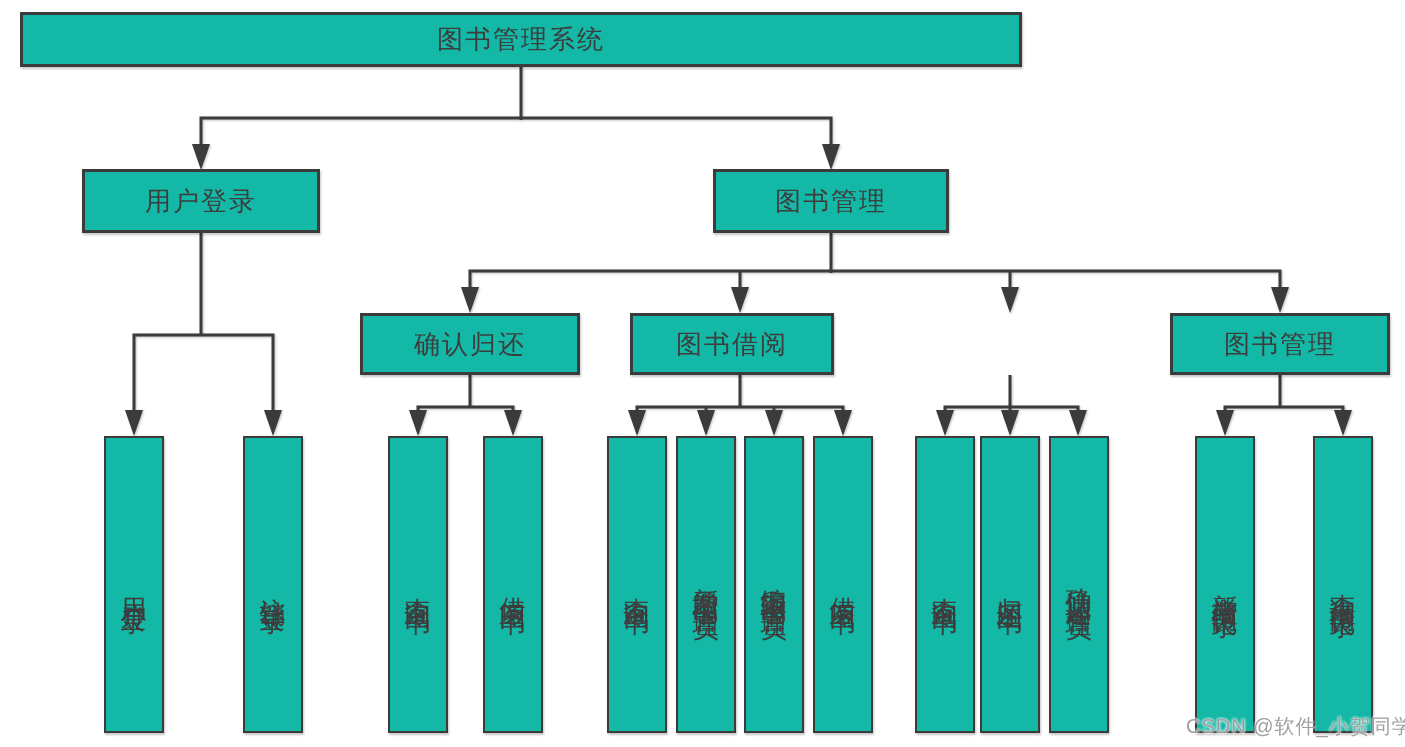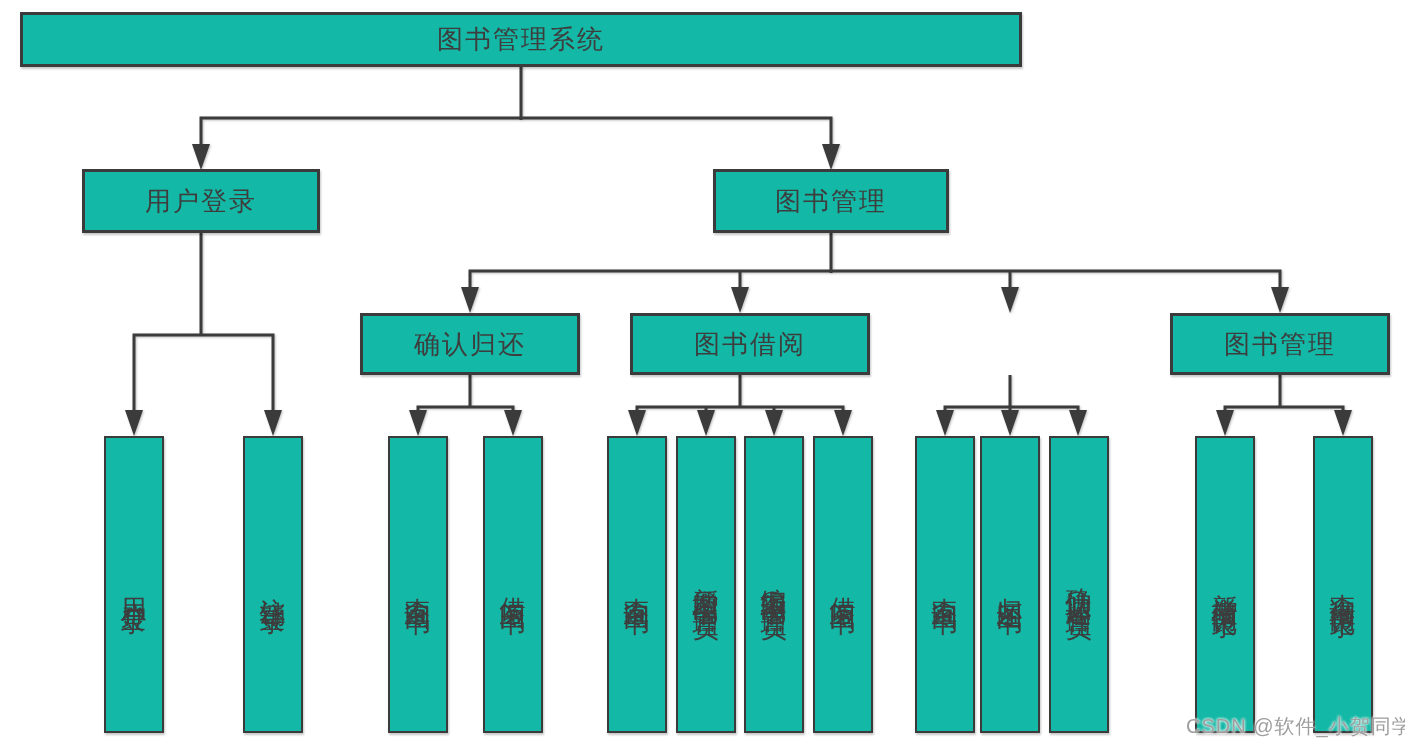--- a/index.html
+++ b/index.html
@@ -114,21 +114,21 @@
   <div class="node" style="left:82px;top:169px;width:238px;height:64px">
     <span>用户登录</span>
   </div>
   <div class="node" style="left:713px;top:169px;width:236px;height:64px">
     <span>图书管理</span>
   </div>
 
   <div class="node" style="left:360px;top:313px;width:220px;height:62px">
     <span>确认归还</span>
   </div>
-  <div class="node" style="left:630px;top:313px;width:240px;height:62px">
+  <div class="node" style="left:630px;top:313px;width:204px;height:62px">
     <span>图书借阅</span>
   </div>
   <div class="node" style="left:1170px;top:313px;width:220px;height:62px">
     <span>图书管理</span>
   </div>
 
   <div class="node leaf" style="left:104px;top:436px;width:60px;height:297px">
     <span>用户登录</span>
   </div>
   <div class="node leaf" style="left:243px;top:436px;width:60px;height:297px">

